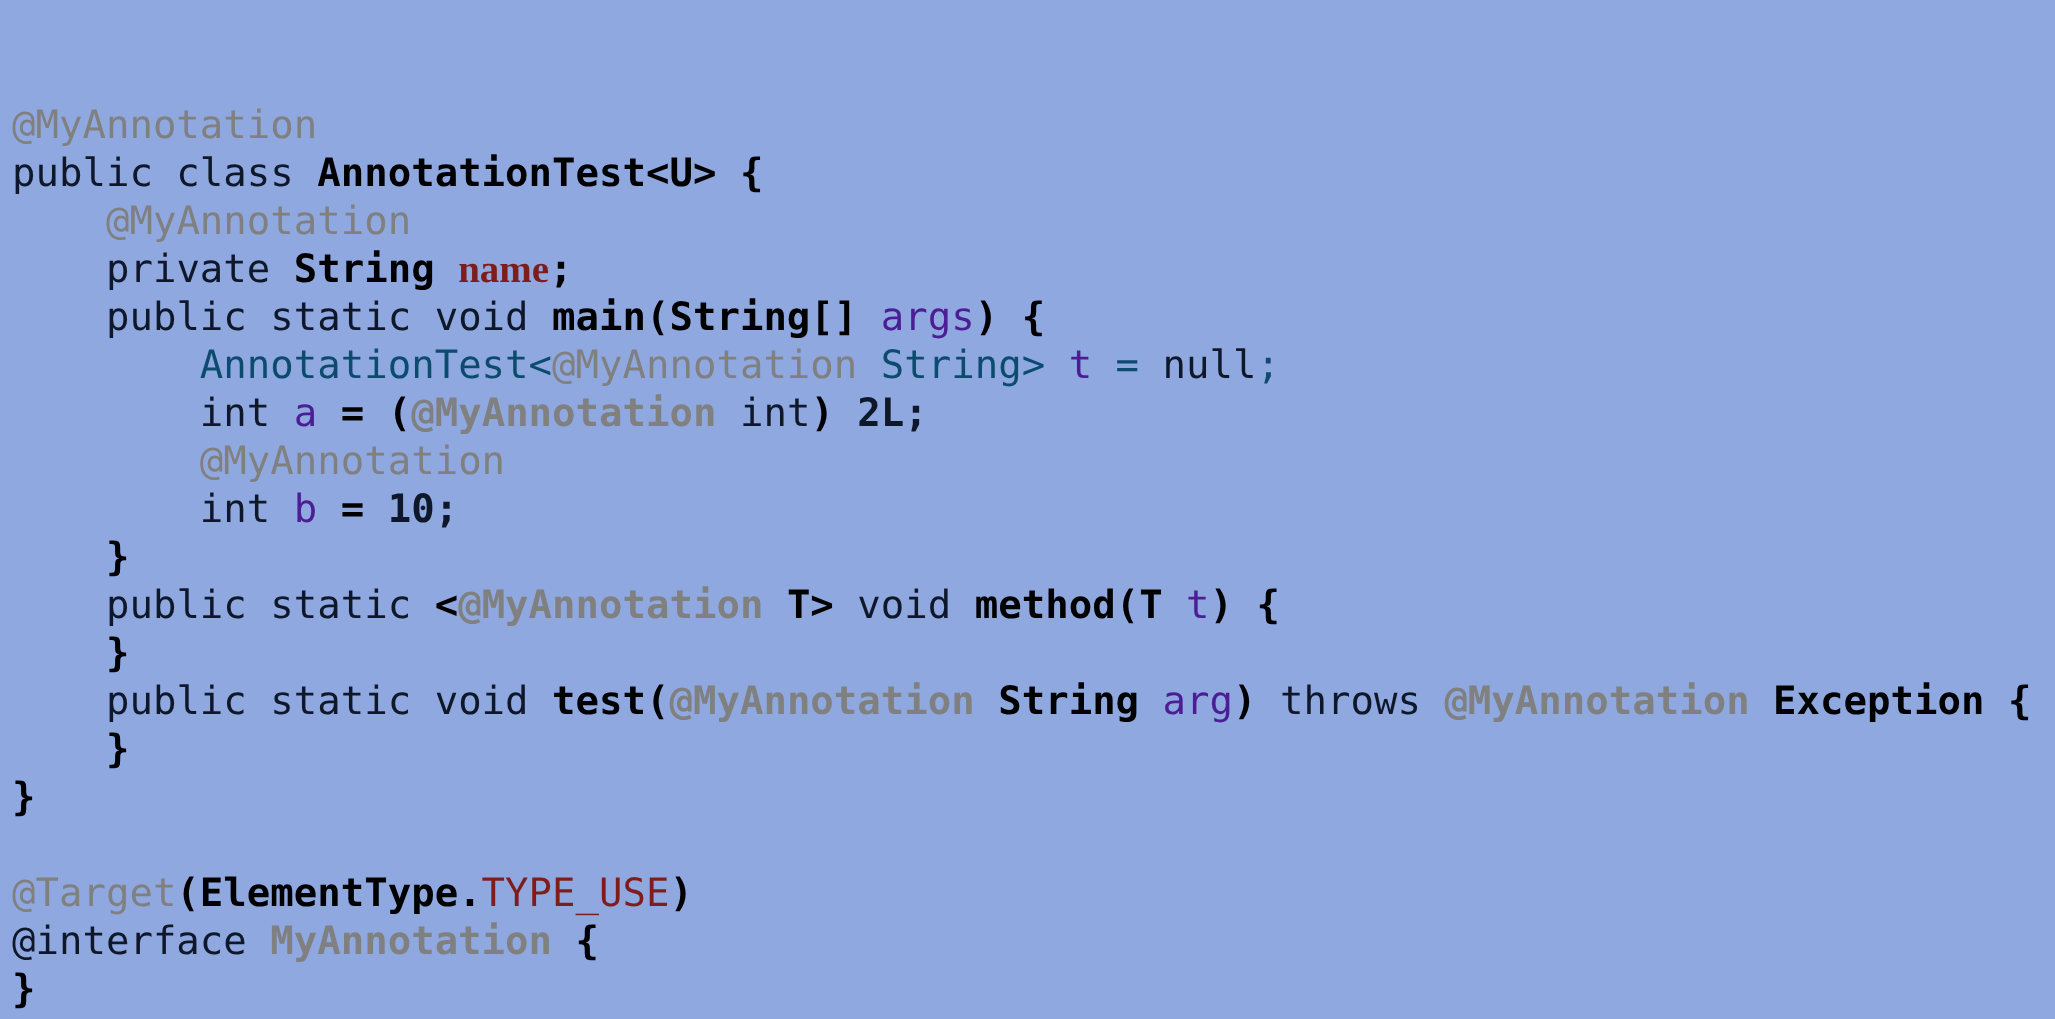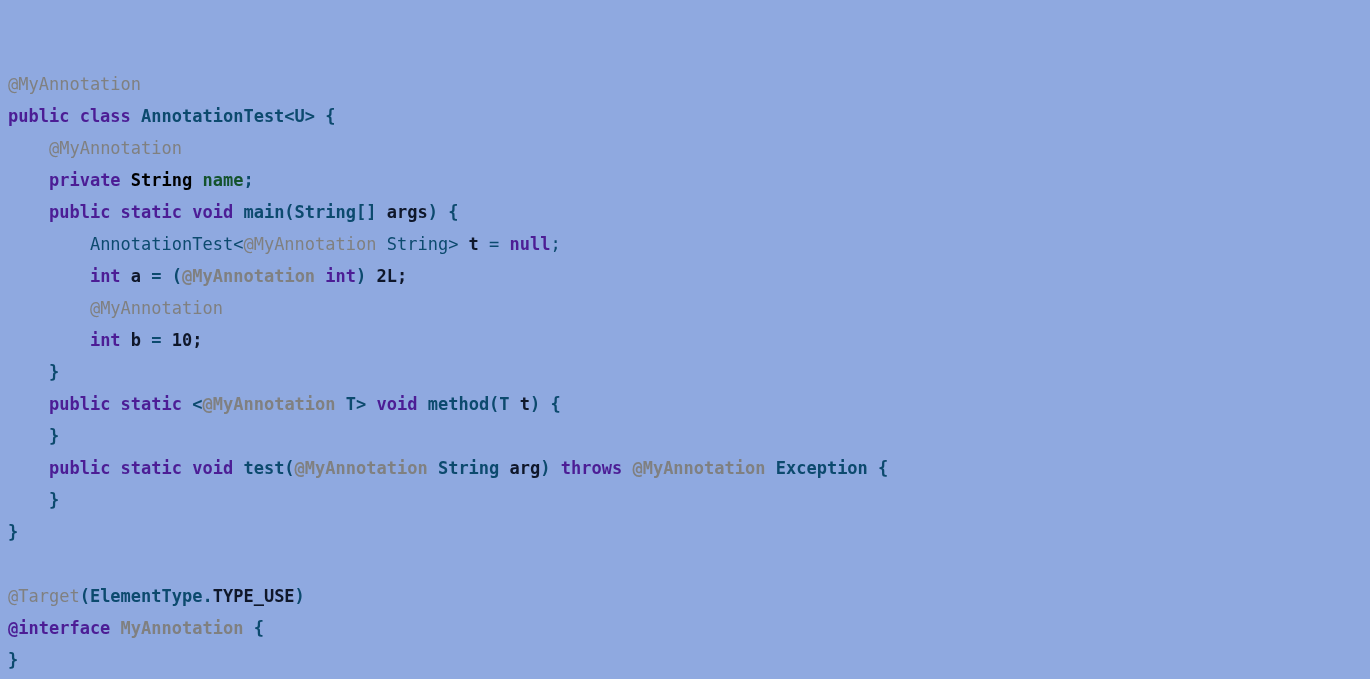--- a/index.html
+++ b/index.html
@@ -13,41 +13,41 @@
     background: #8fa9e0;
   }
   #code-surface {
     position: relative;
     width: 1370px;
     height: 606px;
     background: #8fa9e0;
     box-sizing: border-box;
     padding: 4px 0 0 8px;
     font-family: "DejaVu Sans Mono", "Liberation Mono", monospace;
-    font-size: 17px;
+    font-size: 26px;
     line-height: 32px;
     letter-spacing: 0px;
     white-space: pre;
     -webkit-font-smoothing: antialiased;
   }
   .code-line {
     height: 32px;
     white-space: pre;
     display: block;
   }
   
-  .tok-kw        { color: #4c1d95; font-weight: bold; }
+  .tok-kw        { color: #0f172a; font-weight: normal; }
   .tok-ann       { color: #808080; }
   .tok-ann-b     { color: #808080; font-weight: bold; }
   .tok-plain     { color: #0c4a6e; }
-  .tok-plain-b   { color: #0c4a6e; font-weight: bold; }
+  .tok-plain-b   { color: #000000; font-weight: bold; }
   .tok-type-b    { color: #000000; font-weight: bold; }
-  .tok-local     { color: #0f172a; font-weight: bold; }
-  .tok-field     { color: #14532d; font-weight: bold; }
-  .tok-const     { color: #0f172a; font-weight: bold; }
+  .tok-local     { color: #4c1d95; font-weight: normal; }
+  .tok-field     { color: #7f1d1d; font-weight: bold; font-family: Liberation Serif, serif; }
+  .tok-const     { color: #7f1d1d; font-weight: normal; }
   .tok-num-b     { color: #0f172a; font-weight: bold; }
   .tok-blank     { color: transparent; }
 </style>
 </head>
 <body>
 
 <div id="code-surface" style="background: rgb(143, 169, 224);">
   <div id="code-lines"><div class="code-line"><span class="tok-ann">@MyAnnotation</span></div><div class="code-line"><span class="tok-kw">public class </span><span class="tok-plain-b">AnnotationTest&lt;U&gt; {</span></div><div class="code-line"><span class="tok-blank">    </span><span class="tok-ann">@MyAnnotation</span></div><div class="code-line"><span class="tok-blank">    </span><span class="tok-kw">private </span><span class="tok-type-b">String </span><span class="tok-field">name</span><span class="tok-plain-b">;</span></div><div class="code-line"><span class="tok-blank">    </span><span class="tok-kw">public static void </span><span class="tok-plain-b">main(String[] </span><span class="tok-local">args</span><span class="tok-plain-b">) {</span></div><div class="code-line"><span class="tok-blank">        </span><span class="tok-plain">AnnotationTest&lt;</span><span class="tok-ann">@MyAnnotation</span><span class="tok-plain"> String&gt; </span><span class="tok-local">t</span><span class="tok-plain"> = </span><span class="tok-kw">null</span><span class="tok-plain">;</span></div><div class="code-line"><span class="tok-blank">        </span><span class="tok-kw">int </span><span class="tok-local">a</span><span class="tok-plain-b"> = (</span><span class="tok-ann-b">@MyAnnotation</span><span class="tok-plain-b"> </span><span class="tok-kw">int</span><span class="tok-plain-b">) </span><span class="tok-num-b">2L;</span></div><div class="code-line"><span class="tok-blank">        </span><span class="tok-ann">@MyAnnotation</span></div><div class="code-line"><span class="tok-blank">        </span><span class="tok-kw">int </span><span class="tok-local">b</span><span class="tok-plain-b"> = </span><span class="tok-num-b">10;</span></div><div class="code-line"><span class="tok-blank">    </span><span class="tok-plain-b">}</span></div><div class="code-line"><span class="tok-blank">    </span><span class="tok-kw">public static </span><span class="tok-plain-b">&lt;</span><span class="tok-ann-b">@MyAnnotation</span><span class="tok-plain-b"> T&gt; </span><span class="tok-kw">void </span><span class="tok-plain-b">method(T </span><span class="tok-local">t</span><span class="tok-plain-b">) {</span></div><div class="code-line"><span class="tok-blank">    </span><span class="tok-plain-b">}</span></div><div class="code-line"><span class="tok-blank">    </span><span class="tok-kw">public static void </span><span class="tok-plain-b">test(</span><span class="tok-ann-b">@MyAnnotation</span><span class="tok-plain-b"> String </span><span class="tok-local">arg</span><span class="tok-plain-b">) </span><span class="tok-kw">throws </span><span class="tok-ann-b">@MyAnnotation</span><span class="tok-plain-b"> Exception {</span></div><div class="code-line"><span class="tok-blank">    </span><span class="tok-plain-b">}</span></div><div class="code-line"><span class="tok-plain-b">}</span></div><div class="code-line">&nbsp;</div><div class="code-line"><span class="tok-ann">@Target</span><span class="tok-plain-b">(ElementType.</span><span class="tok-const">TYPE_USE</span><span class="tok-plain-b">)</span></div><div class="code-line"><span class="tok-kw">@interface </span><span class="tok-ann-b">MyAnnotation</span><span class="tok-plain-b"> {</span></div><div class="code-line"><span class="tok-plain-b">}</span></div></div>
 </div>
 

